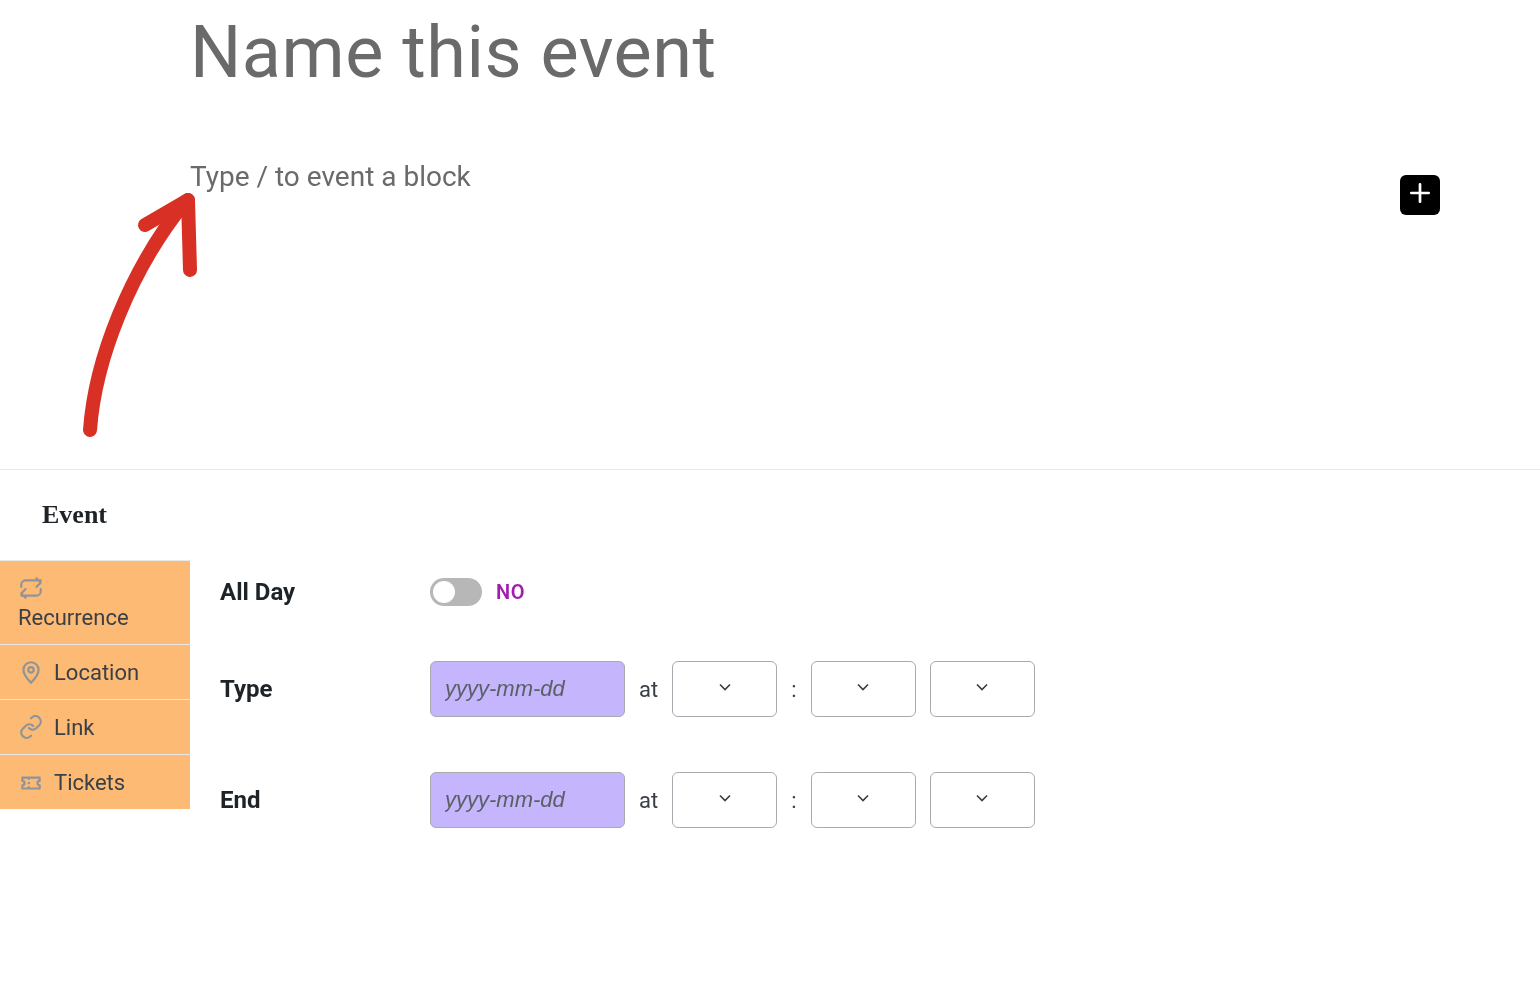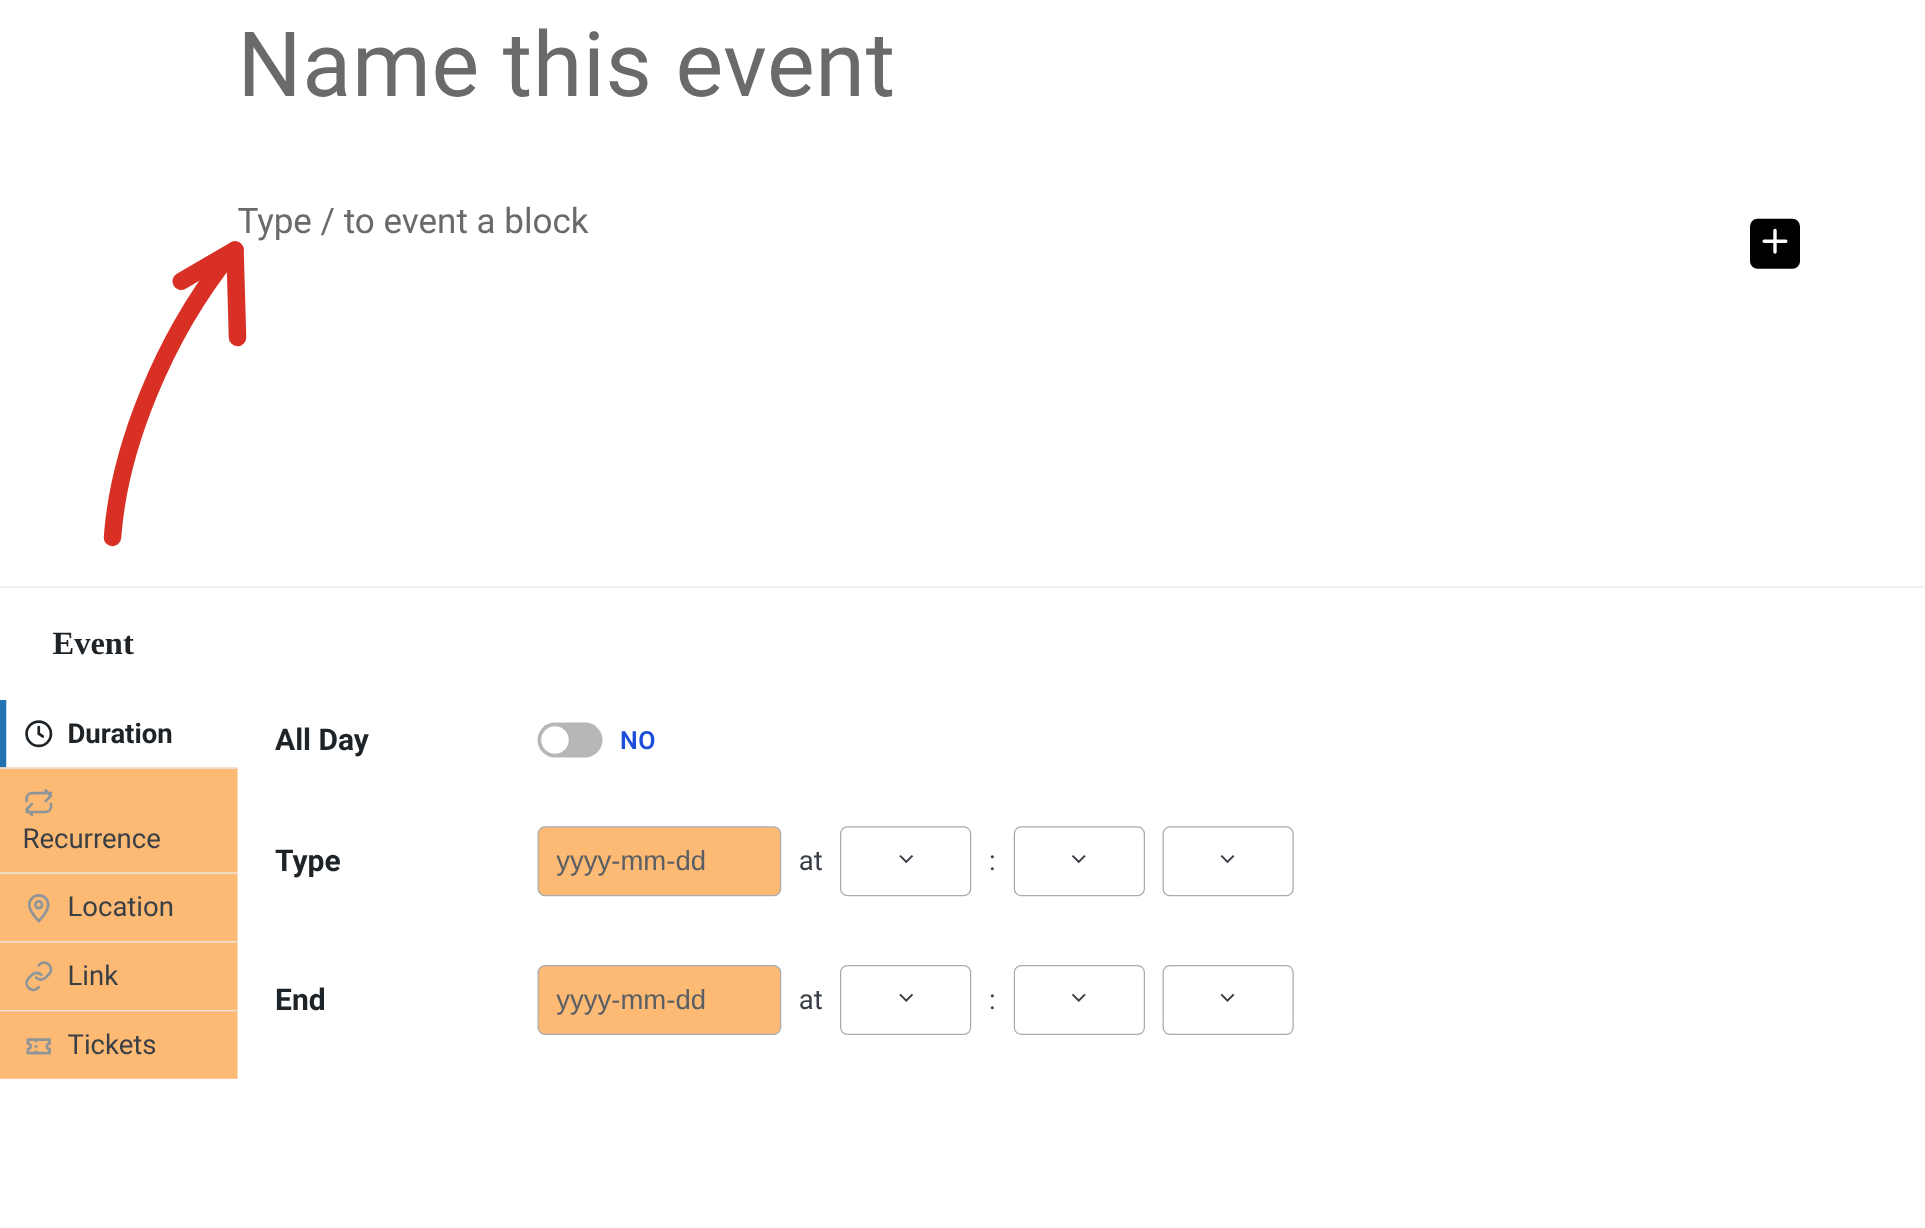--- a/index.html
+++ b/index.html
@@ -135,33 +135,34 @@
     cursor: pointer;
     margin-right: 14px;
   }
   .toggle-knob {
     width: 22px; height: 22px;
     background: #fff;
     border-radius: 50%;
     position: absolute;
     top: 3px; left: 3px;
   }
-  .toggle-value { font-size: 20px; color:#1d4ed8; font-weight:600; letter-spacing:0.5px; }
+  .toggle-value { font-size: 20px; color:#a21caf; font-weight:600; letter-spacing:0.5px; }
 
   
   .text-input {
     width: 195px;
     height: 56px;
     border: 1px solid #a7abaf;
     border-radius: 6px;
     font-size: 22px;
     color: #5a5f64;
     padding: 0 14px;
-    background:#fdba74;
+    background:#c4b5fd;
     outline:none;
+    font-style:italic;
   }
   .text-input::placeholder { color:#5a5f64; }
   .sep { font-size: 22px; color:#3a3f45; margin:0 14px; }
   .dropdown {
     width: 105px;
     height: 56px;
     border: 1px solid #a7abaf;
     border-radius: 6px;
     background:#fff;
     display:flex;
@@ -199,29 +200,20 @@
   </svg>
 </div>
 
 <div class="event-panel">
   <div class="panel-title">Event</div>
 
   <div class="panel-body">
 
     <div class="side-tabs">
 
-      <div class="tab first active">
-        <span class="icon">
-          <svg viewBox="0 0 24 24">
-              <circle cx="12" cy="12" r="9" stroke-width="2"></circle>
-              <path d="M12 7v5l3 2" stroke-width="2" stroke-linecap="round"></path>
-            </svg>
-        </span>
-        <span>Duration</span>
-      </div>
 
       <div class="tab wrap">
         <span class="icon">
           <svg viewBox="0 0 24 24">
               <path d="M17 3l4 4-4 4M3 11V9a4 4 0 014-4h14M7 21l-4-4 4-4M21 13v2a4 4 0 01-4 4H3" stroke-width="2" stroke-linecap="round" stroke-linejoin="round"></path>
             </svg>
         </span>
         <span class="label-full">Recurrence</span>
       </div>
 

